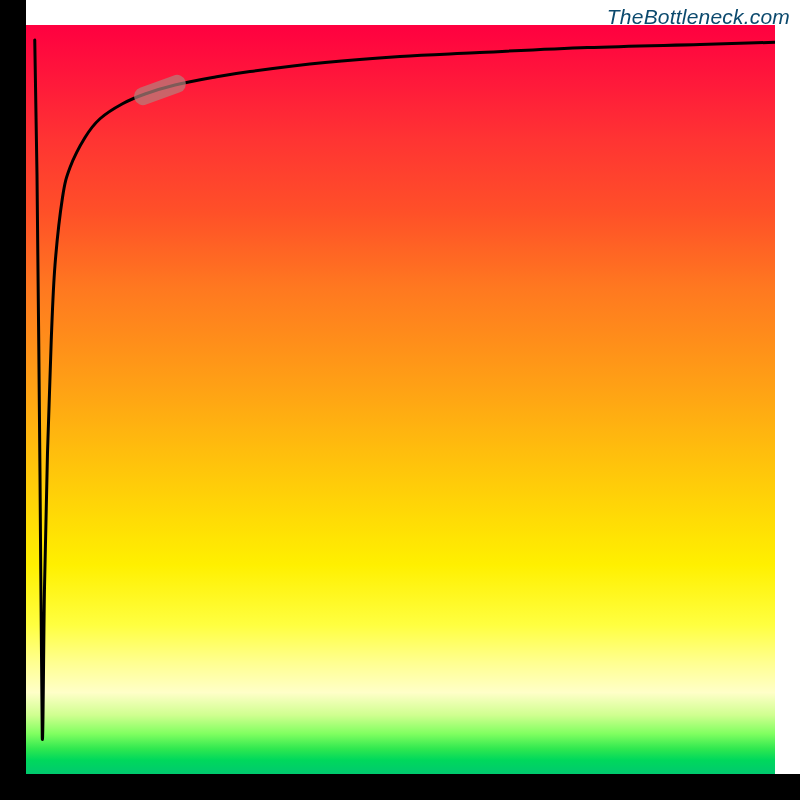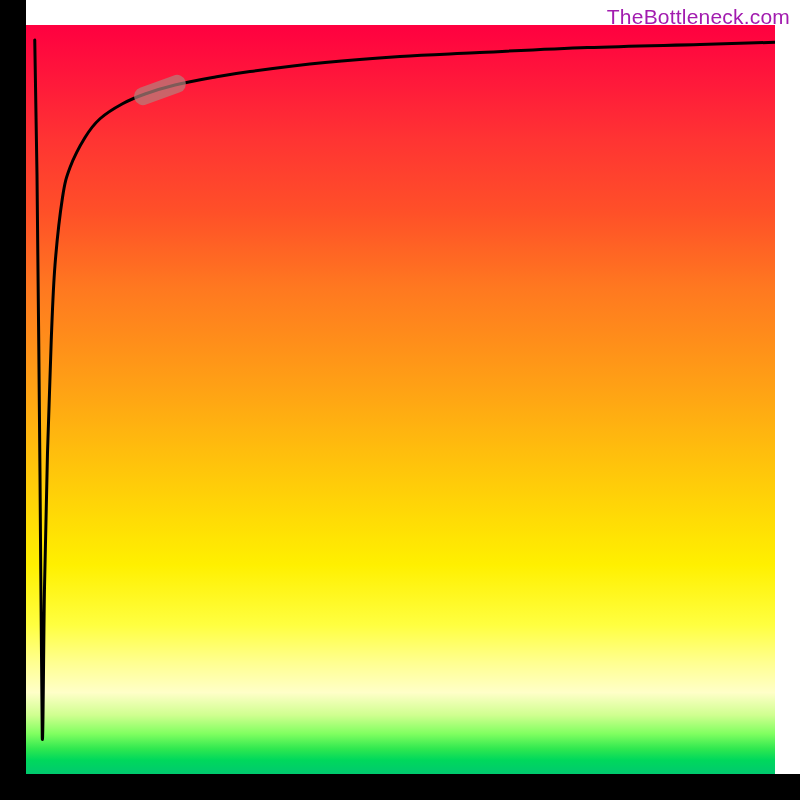--- a/index.html
+++ b/index.html
@@ -76,22 +76,23 @@
       border-radius: 9px;
       transform: rotate(-20deg);
       pointer-events: none;
     }
     .attribution {
       position: absolute;
       top: 5px;
       right: 10px;
       font-size: 21px;
       font-weight: 500;
-      color: #a21caf;
+      color: #0c4a6e;
       letter-spacing: 0.2px;
+      font-style: italic;
     }
   </style>
 </head>
 <body>
 
 <div class="chart-container">
 
   <div class="gradient-area"></div>
 
   <svg class="curve-svg" viewBox="0 0 750 750" preserveAspectRatio="none">

